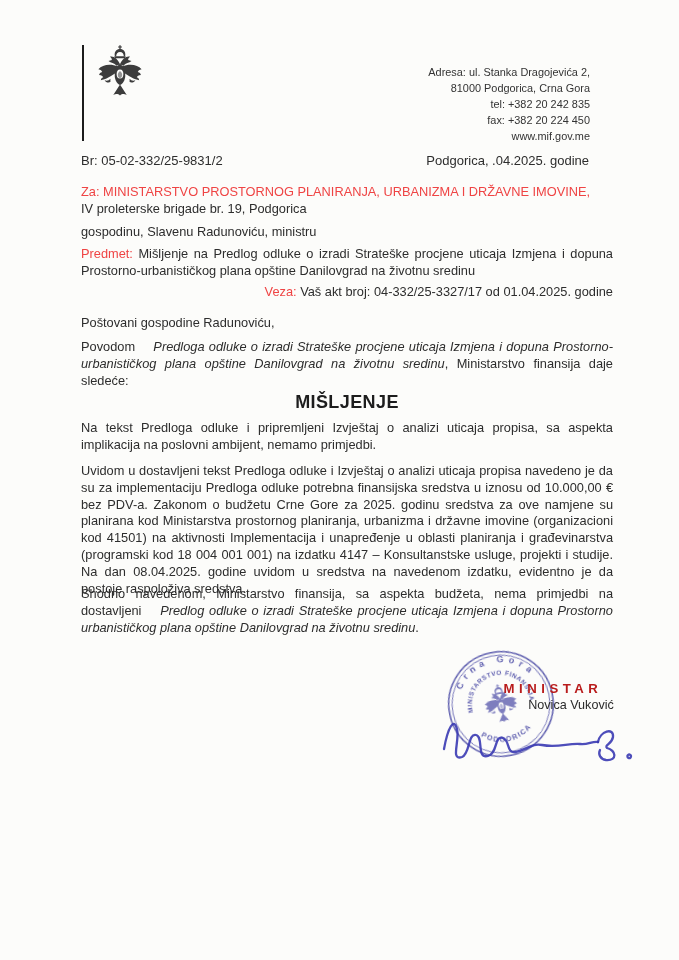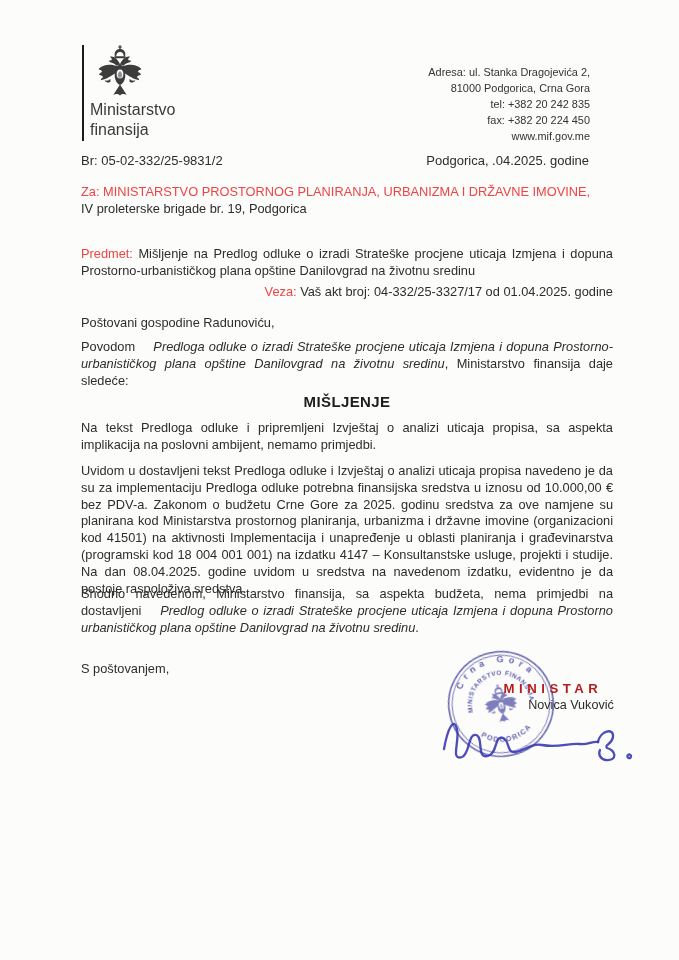--- a/index.html
+++ b/index.html
@@ -24,21 +24,21 @@
   .para{position:absolute;left:81px;right:66px;margin:0;font-size:12.8px;line-height:16.8px;color:#2d2d2d;}
   .just{text-align:justify;text-align-last:left;}
   .b{font-weight:normal;color:#ef4444;}
   .it{font-style:italic;margin-left:14px;}
   .recipient{top:184px;}
   .recipient .rec-person{margin-top:6px;}
   .predmet{top:246px;}
   .veza{top:284px;text-align:right;}
   .salutation{top:315px;}
   .intro{top:339px;}
-  .heading{top:394px;text-align:center;font-weight:bold;font-size:15px;letter-spacing:.4px;color:#1d1d1d;}
+  .heading{top:394px;text-align:center;font-weight:bold;font-size:18px;letter-spacing:.4px;color:#1d1d1d;}
   .p1{top:420px;}
   .p2{top:463px;}
   .p3{top:586px;}
   .closing{top:661px;}
   
   .sig-area{position:absolute;left:430px;top:641px;width:240px;height:150px;}
   .stamp{position:absolute;left:14px;top:6px;width:114px;height:114px;transform:rotate(-11deg);opacity:.88;filter:blur(.3px);}
   .stamp circle{fill:none;stroke:#4a4aa5;}
   .stamp text{fill:#4a4aa5;font-family:"Liberation Sans",sans-serif;font-weight:bold;}
   .st-outer{font-size:9.5px;letter-spacing:5px;}
@@ -73,59 +73,55 @@
     <path d="M50 56c3 2.5 4.5 5 4.5 8 0 3.5-2 6-4.5 7-2.5-1-4.5-3.5-4.5-7 0-3 1.5-5.5 4.5-8z" fill="currentColor" opacity=".55"></path>
   </symbol>
 </svg>
 
 <div class="page">
 
   <div class="rule"></div>
   <svg class="coa" viewBox="0 0 100 120">
       <use href="#mne-eagle"></use>
     </svg>
-  <div class="ministry">
-    <div>Ministarstvo</div>
-    <div>finansija</div>
-  </div>
   <div class="address">
     <div>Adresa: ul. Stanka Dragojevića 2,</div>
     <div>81000 Podgorica, Crna Gora</div>
     <div>tel: +382 20 242 835</div>
     <div>fax: +382 20 224 450</div>
     <div>www.mif.gov.me</div>
   </div>
 
   <div class="refrow">
     <span>Br: 05-02-332/25-9831/2</span>
     <span class="place-date">Podgorica, .04.2025. godine</span>
   </div>
 
   <div class="para recipient">
     <div><span class="b">Za:</span> <span class="b">MINISTARSTVO PROSTORNOG PLANIRANJA, URBANIZMA I DRŽAVNE IMOVINE,</span></div>
     <div>IV proleterske brigade br. 19, Podgorica</div>
+    <div class="rec-person">gospodinu, Slavenu Radunoviću, ministru</div>
   </div>
 
   <p class="para just predmet"><span class="b">Predmet:</span> <span>Mišljenje na Predlog odluke o izradi Strateške procjene uticaja Izmjena i dopuna Prostorno-urbanističkog plana opštine Danilovgrad na životnu sredinu</span></p>
 
   <p class="para veza"><span class="b">Veza:</span> <span>Vaš akt broj: 04-332/25-3327/17 od 01.04.2025. godine</span></p>
 
   <p class="para salutation">Poštovani gospodine Radunoviću,</p>
 
   <p class="para just intro"><span>Povodom </span><span class="it">Predloga odluke o izradi Strateške procjene uticaja Izmjena i dopuna Prostorno-urbanističkog plana opštine Danilovgrad na životnu sredinu</span><span>, Ministarstvo finansija daje sledeće:</span></p>
 
   <p class="para heading">MIŠLJENJE</p>
 
   <p class="para just p1">Na tekst Predloga odluke i pripremljeni Izvještaj o analizi uticaja propisa, sa aspekta implikacija na poslovni ambijent, nemamo primjedbi.</p>
 
   <p class="para just p2">Uvidom u dostavljeni tekst Predloga odluke i Izvještaj o analizi uticaja propisa navedeno je da su za implementaciju Predloga odluke potrebna finansijska sredstva u iznosu od 10.000,00 € bez PDV-a. Zakonom o budžetu Crne Gore za 2025. godinu sredstva za ove namjene su planirana kod Ministarstva prostornog planiranja, urbanizma i državne imovine (organizacioni kod 41501) na aktivnosti Implementacija i unapređenje u oblasti planiranja i građevinarstva (programski kod 18 004 001 001) na izdatku 4147 – Konsultanstske usluge, projekti i studije. Na dan 08.04.2025. godine uvidom u sredstva na navedenom izdatku, evidentno je da postoje raspoloživa sredstva.</p>
 
   <p class="para just p3"><span>Shodno navedenom, Ministarstvo finansija, sa aspekta budžeta, nema primjedbi na dostavljeni </span><span class="it">Predlog odluke o izradi Strateške procjene uticaja Izmjena i dopuna Prostorno urbanističkog plana opštine Danilovgrad na životnu sredinu</span><span>.</span></p>
 
-  <p class="para closing">S poštovanjem,</p>
 
   <div class="sig-area">
     <svg class="stamp" viewBox="0 0 120 120">
       <circle cx="60" cy="60" r="55" stroke-width="1.6"></circle>
       <circle cx="60" cy="60" r="51.5" stroke-width="0.9"></circle>
       <defs>
         <path id="arc-outer" d="M16 60 A44 44 0 1 1 104 60"></path>
         <path id="arc-inner" d="M32 72 A30.5 30.5 0 1 1 88 72"></path>
         <path id="arc-bottom" d="M25.4 80 A40 40 0 0 0 94.6 80"></path>
       </defs>

